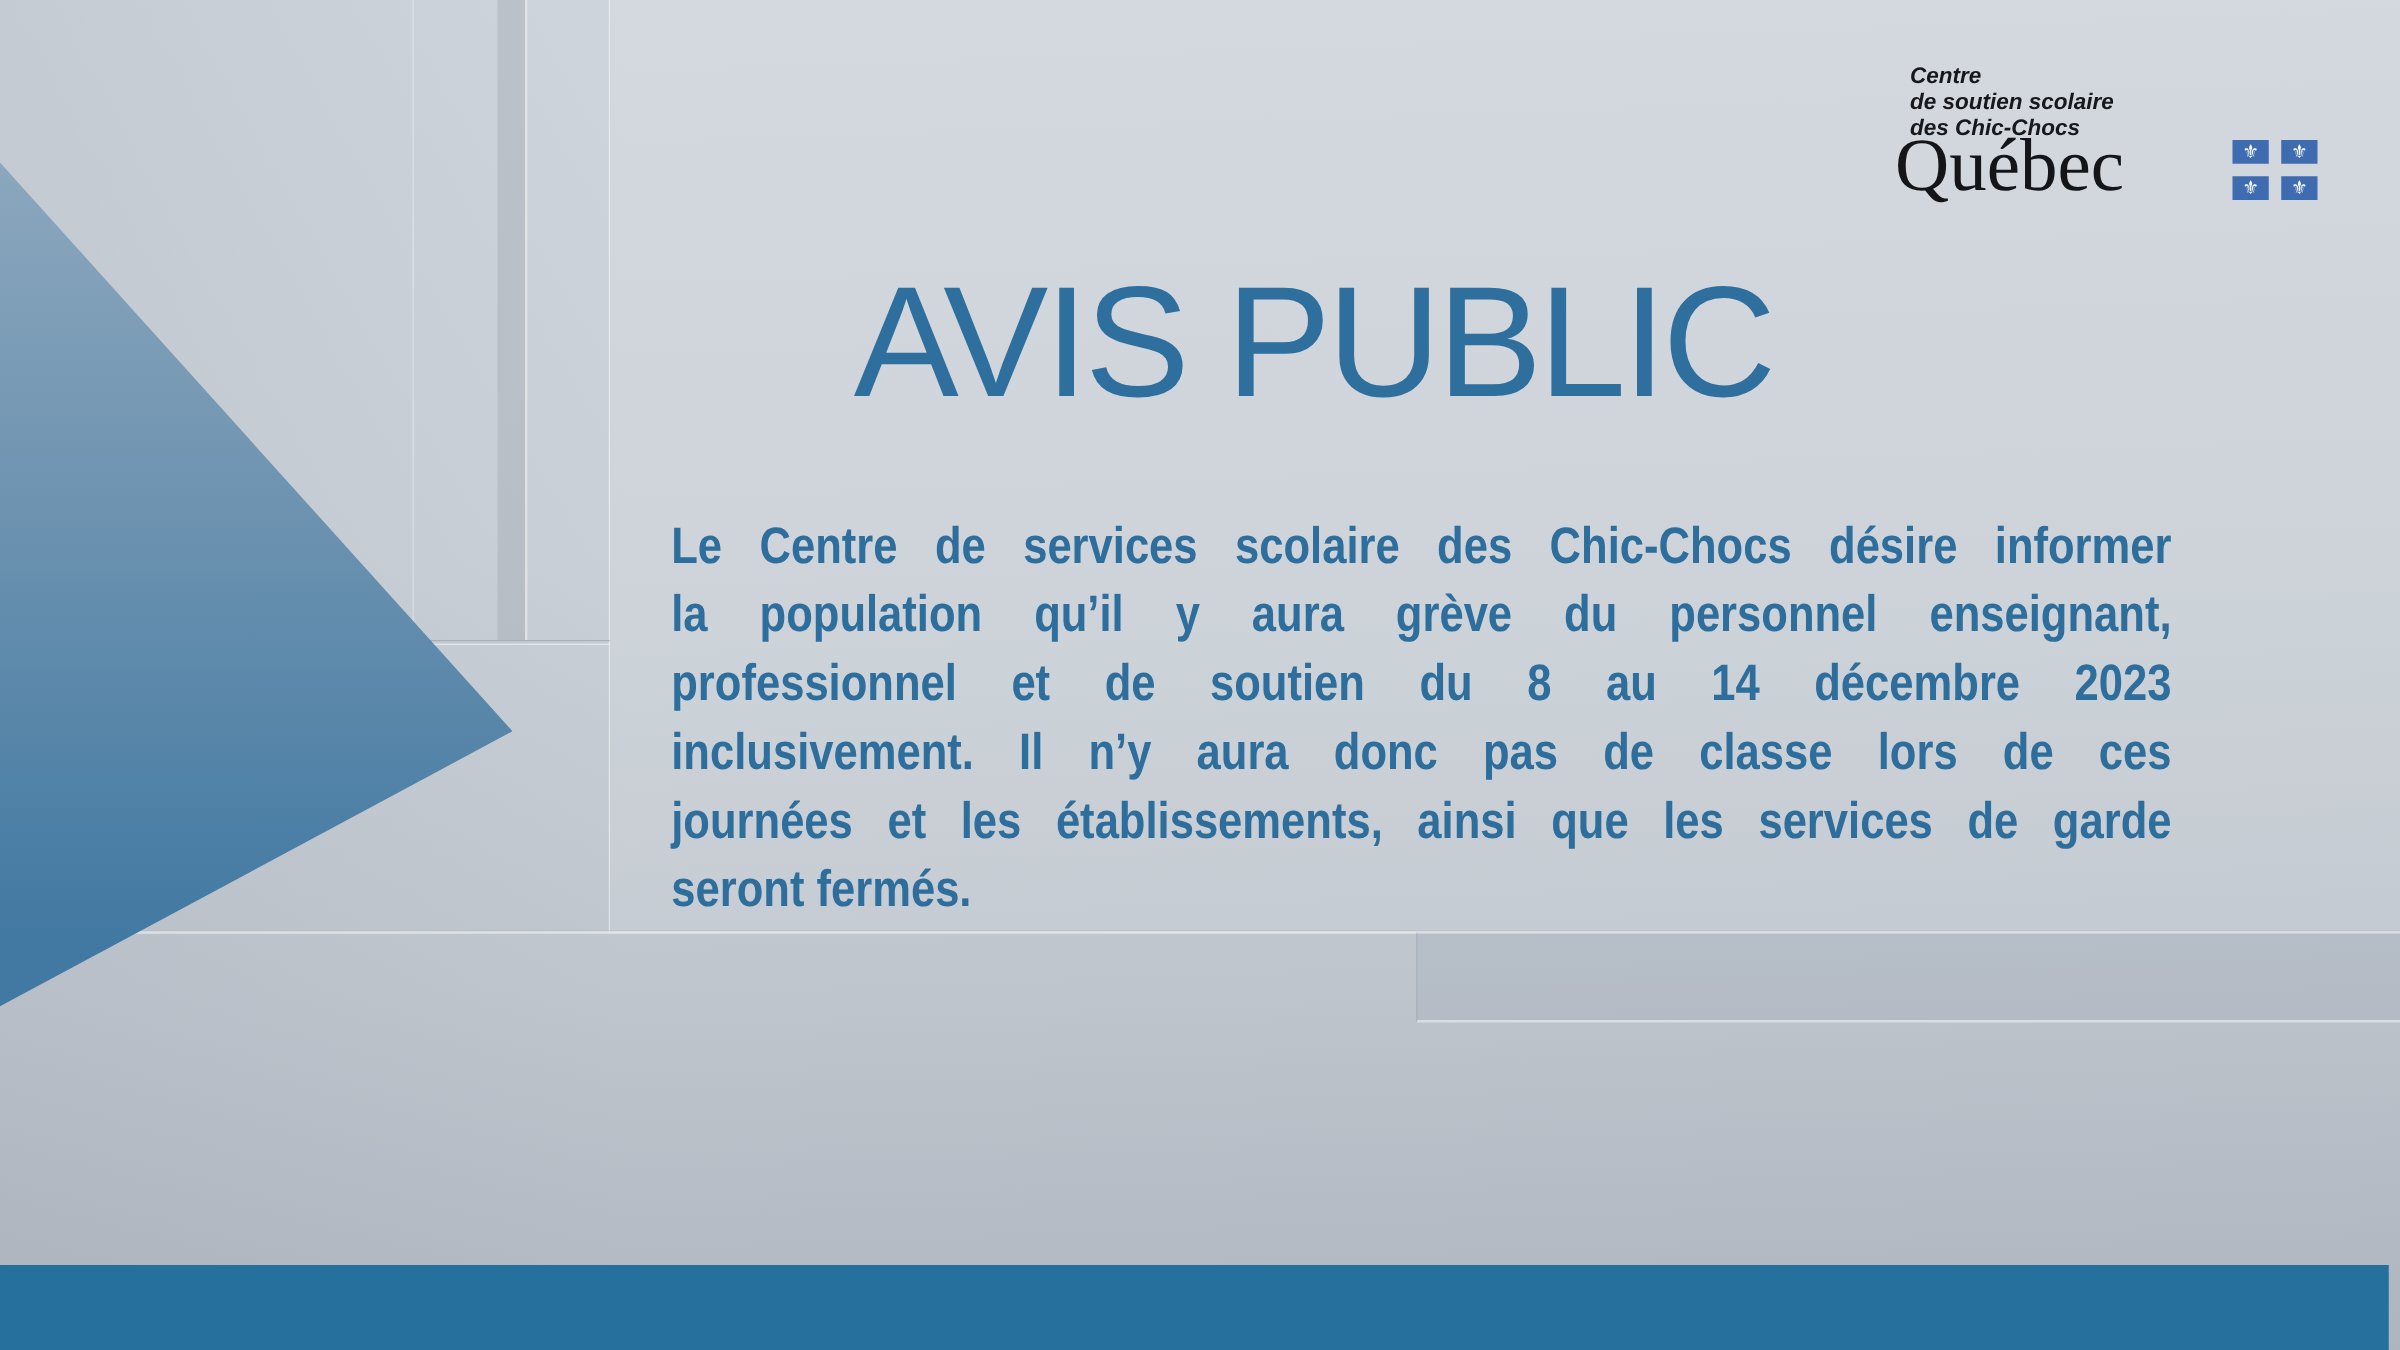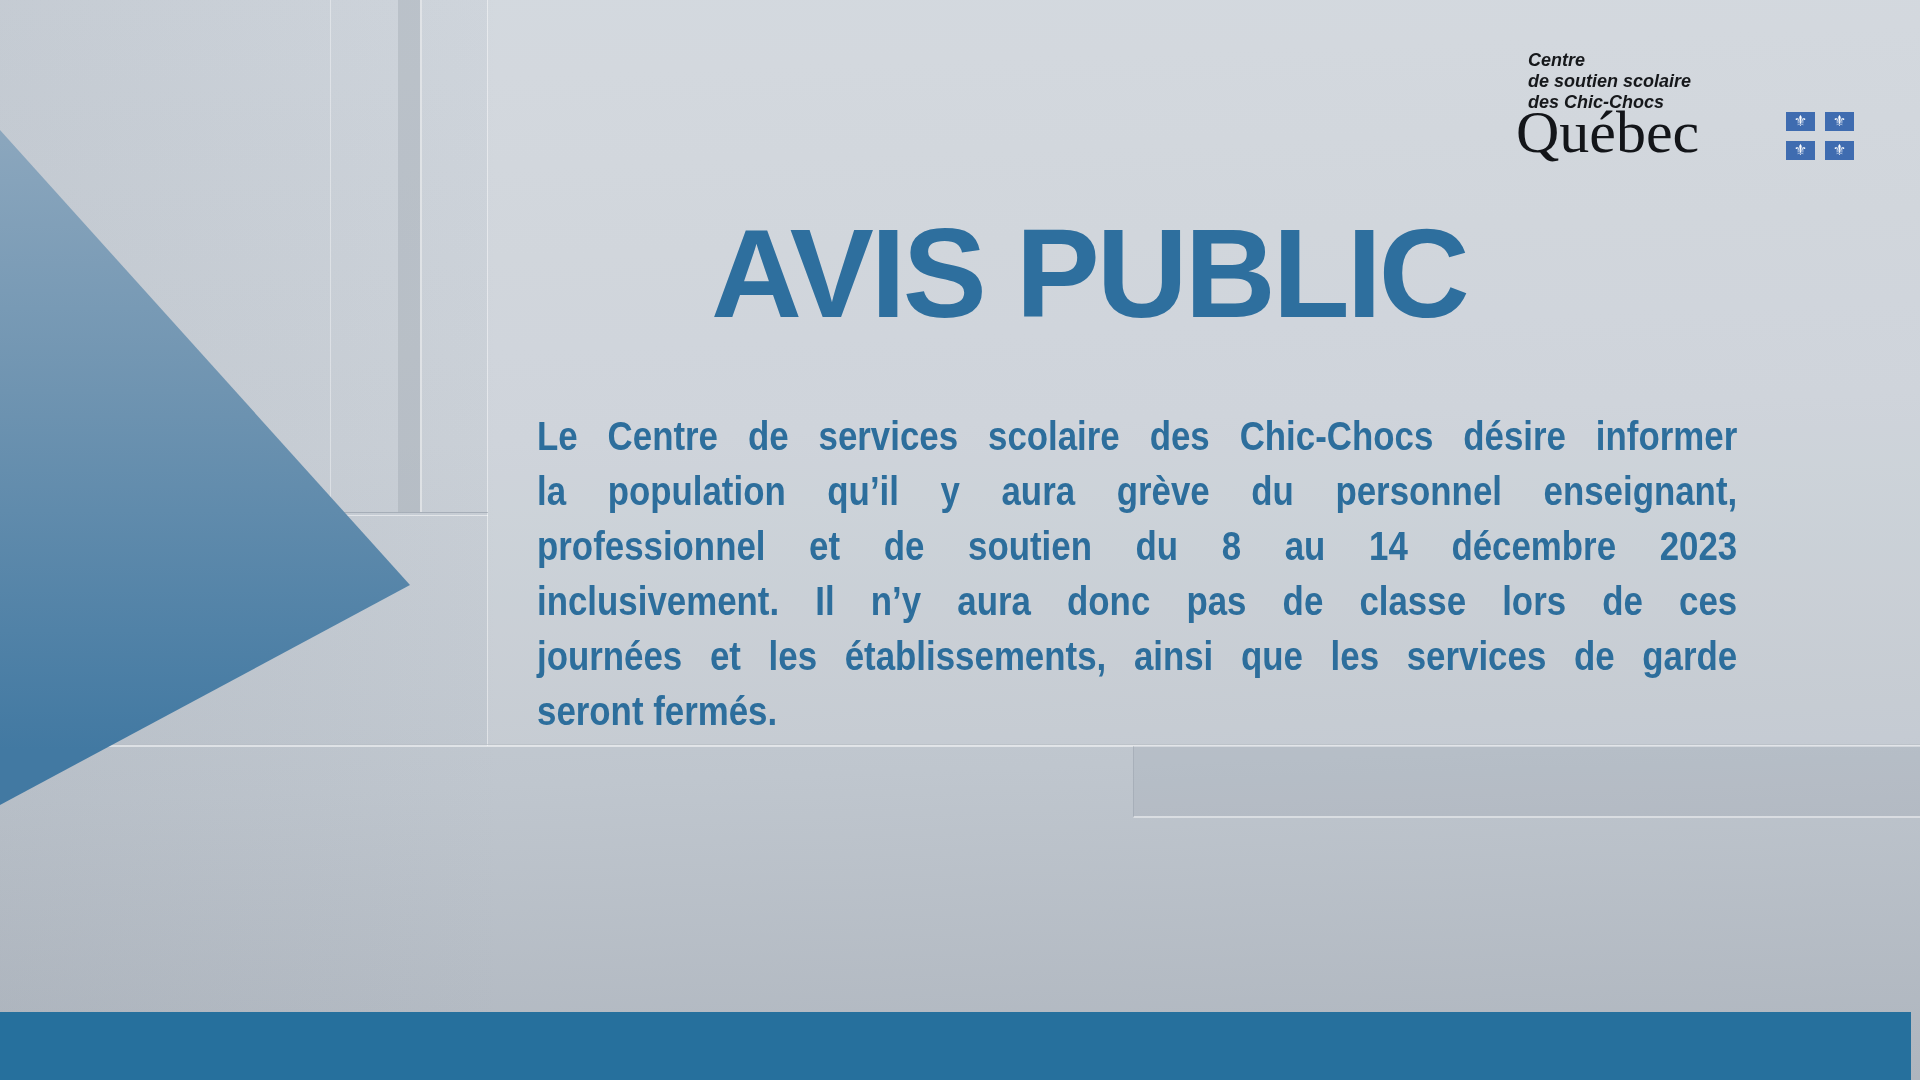--- a/index.html
+++ b/index.html
@@ -71,22 +71,22 @@
   }
   .flag-tile {
     background: var(--flag-blue);
     color: #ffffff;
     display: flex; align-items: center; justify-content: center;
     font-family: "DejaVu Sans", sans-serif;
     font-size: 15px; line-height: 15px;
   }
   
   .page-title {
-    position: absolute; left: 711px; top: 201px; margin: 0;
-    font-size: 126px; line-height: 145px; font-weight: bold;
+    position: absolute; left: 683px; top: 201px; margin: 0;
+    font-size: 126px; line-height: 145px; font-weight: normal;
     letter-spacing: -3px; white-space: nowrap;
     color: var(--title-blue);
   }
   .notice-body {
     position: absolute; left: 537px; top: 409px; width: 1412px;
     transform: scaleX(0.85); transform-origin: left top;
     font-size: 41px; line-height: 55px; font-weight: bold;
     color: var(--text-blue);
   }
   .body-line { text-align: justify; text-align-last: justify; }

